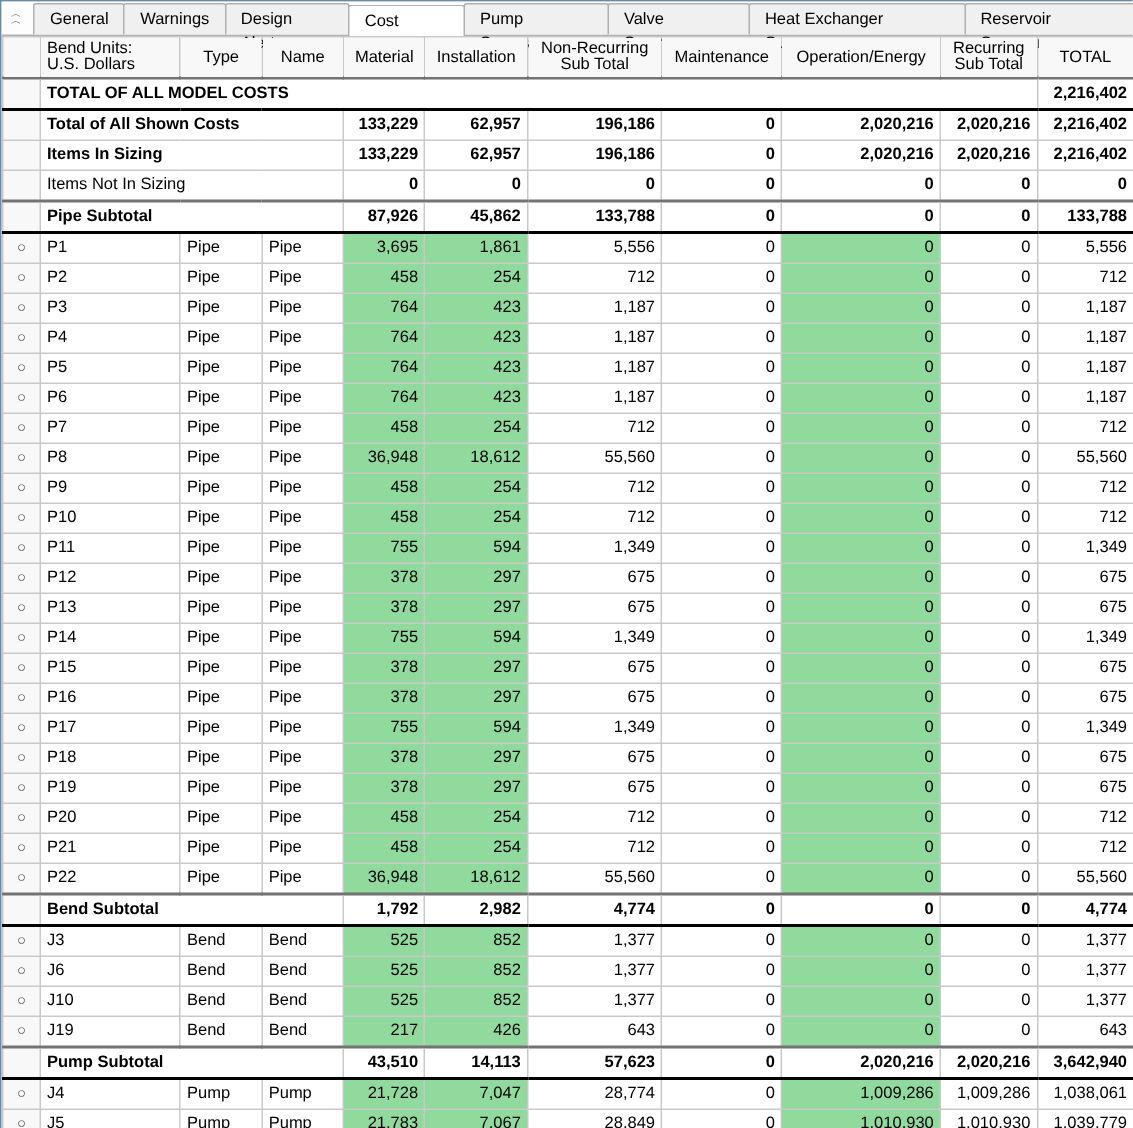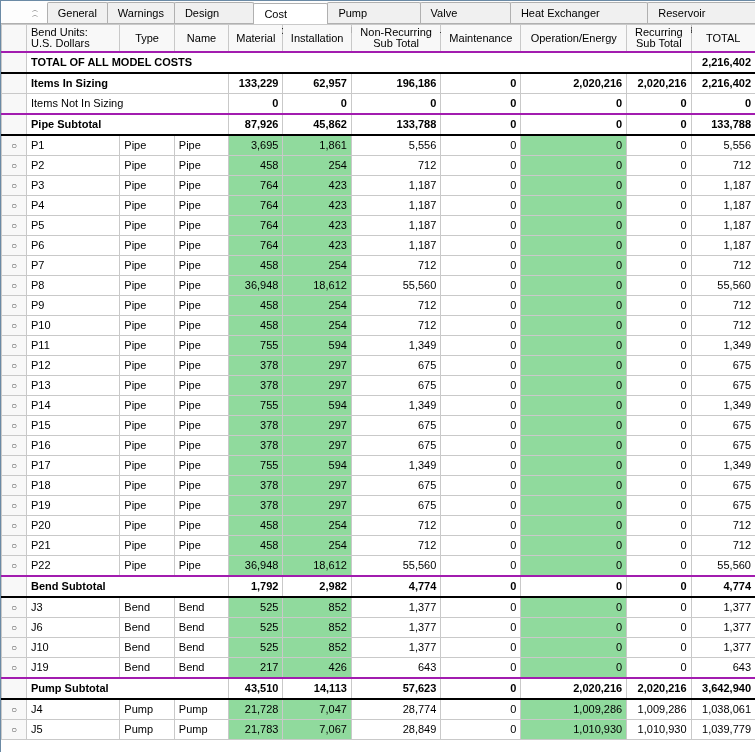--- a/index.html
+++ b/index.html
@@ -1,33 +1,33 @@
 <!DOCTYPE html>
 <html><head>
 <meta charset="utf-8">
 <style>
   html,body{margin:0;padding:0;font-family:"Segoe UI",Tahoma,Arial,sans-serif;font-size:11px;color:#000;background:#fff;}
   .frame{width:755px;height:752px;border:1px solid #6b8aa5;background:#fff;position:relative;overflow:hidden;}
-  .topbar{display:flex;align-items:center;border-bottom:1px solid #b0b0b0;background:#fdfdfd;height:22px;padding-left:25px;}
+  .topbar{display:flex;align-items:center;border-bottom:1px solid #b0b0b0;background:#fdfdfd;height:22px;}
   .collapse-btn{width:20px;display:flex;flex-direction:column;align-items:center;justify-content:center;color:#555;font-size:7px;line-height:5px;}
   .tabs{display:flex;align-items:flex-end;height:22px;margin-left:2px;}
   .tab{padding:2px 10px;border:1px solid #b0b0b0;border-bottom:none;background:#f0f0f0;margin-right:-1px;color:#000;font-size:11px;height:16px;line-height:16px;border-radius:2px 2px 0 0;cursor:default;}
   .tab.active{background:#fff;position:relative;top:1px;}
   .grid-wrap{overflow:auto;height:calc(100% - 22px);}
   table{border-collapse:collapse;width:100%;}
   th,td{border:1px solid #c9c9c9;padding:1px 4px;white-space:nowrap;font-size:11px;height:17px;line-height:15px;vertical-align:middle;}
   thead th{background:#f8f8f8;font-weight:normal;text-align:center;position:sticky;top:0;z-index:2;}
   .hdr-left{width:16px;min-width:16px;background:#f8f8f8;}
   .col-nm{text-align:left;min-width:75px;}
   .col-type{text-align:left;min-width:40px;}
   .col-name{text-align:left;min-width:40px;}
   .num{text-align:right;}
   td.rowhdr{background:#f8f8f8;text-align:center;color:#555;font-size:10px;}
   tr.total-row td.main{font-weight:bold;}
-  tr.thick-top td{border-top:2px solid #a21caf;}
+  tr.thick-top td{border-top:2px solid #737373;}
   tr.thick-bottom td{border-bottom:2px solid #000;}
   td.green{background:#90da9d;}
   .twoline{line-height:11px;}
   thead th.hunits{text-align:left;padding:2px 4px;}
 </style>
 </head>
 <body>
 <div class="frame">
 <div class="topbar">
   <div class="collapse-btn">︿<br>︿</div>
@@ -66,20 +66,31 @@
 </tr>
 </thead>
 <tbody id="grid-body">
           <tr class="total-row thick-top thick-bottom">
             <td class="rowhdr"></td>
             <td colspan="9" class="main col-nm" style="font-weight: bold;">TOTAL OF ALL MODEL COSTS</td>
             <td class="num main" style="font-weight: bold;">2,216,402</td>
           </tr>
           <tr>
             <td class="rowhdr"></td>
+            <td colspan="3" class="col-nm" style="font-weight: bold;">Total of All Shown Costs</td>
+            <td class="num" style="font-weight: bold;">133,229</td>
+            <td class="num" style="font-weight: bold;">62,957</td>
+            <td class="num" style="font-weight: bold;">196,186</td>
+            <td class="num" style="font-weight: bold;">0</td>
+            <td class="num" style="font-weight: bold;">2,020,216</td>
+            <td class="num" style="font-weight: bold;">2,020,216</td>
+            <td class="num" style="font-weight: bold;">2,216,402</td>
+          </tr>
+          <tr>
+            <td class="rowhdr"></td>
             <td colspan="3" class="col-nm" style="font-weight: bold;">Items In Sizing</td>
             <td class="num" style="font-weight: bold;">133,229</td>
             <td class="num" style="font-weight: bold;">62,957</td>
             <td class="num" style="font-weight: bold;">196,186</td>
             <td class="num" style="font-weight: bold;">0</td>
             <td class="num" style="font-weight: bold;">2,020,216</td>
             <td class="num" style="font-weight: bold;">2,020,216</td>
             <td class="num" style="font-weight: bold;">2,216,402</td>
           </tr>
           <tr>

